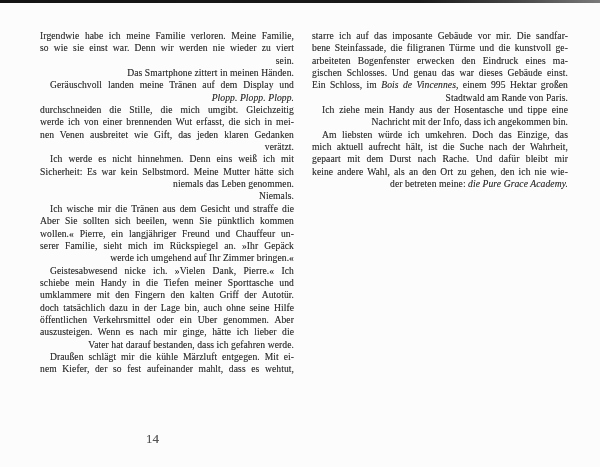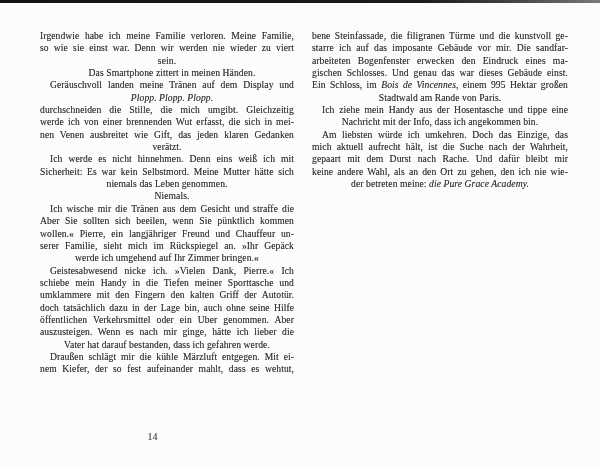--- a/index.html
+++ b/index.html
@@ -23,37 +23,37 @@
     font-size: 9.6px;
     color: #333333;
     letter-spacing: 0.08px;
     text-shadow: 0 0 0.5px rgba(80,80,80,0.65);
   }
   .page-text.left  { left: 40px;  width: 254px; }
   .page-text.right { left: 312px; width: 256px; }
   .line {
     height: 12.35px;
     line-height: 12.35px;
-    text-align: center;
+    text-align: right;
     white-space: normal;
   }
   .line.j {
     text-align: justify;
     text-align-last: justify;
     -moz-text-align-last: justify;
   }
   .line.ind { padding-left: 10px; }
   .it { font-style: italic; }
   .folio {
     position: absolute;
     top: 431px;
     left: 40px;
     width: 225px;
     text-align: center;
-    font-size: 10px;
+    font-size: 13px;
     color: #555555;
     text-shadow: 0 0 0.5px rgba(90,90,90,0.6);
   }
 </style>
 </head>
 <body>
 
 <div class="scan">
   <div class="top-edge"></div>
 
@@ -82,22 +82,22 @@
       <div class="line j"><span>umklammere mit den Fingern den kalten Griff der Autotür.</span></div>
       <div class="line j"><span>doch tatsächlich dazu in der Lage bin, auch ohne seine Hilfe</span></div>
       <div class="line j"><span>öffentlichen Verkehrsmittel oder ein Uber genommen. Aber</span></div>
       <div class="line j"><span>auszusteigen. Wenn es nach mir ginge, hätte ich lieber die</span></div>
       <div class="line"><span>Vater hat darauf bestanden, dass ich gefahren werde.</span></div>
       <div class="line j ind"><span>Draußen schlägt mir die kühle Märzluft entgegen. Mit ei-</span></div>
       <div class="line j"><span>nem Kiefer, der so fest aufeinander mahlt, dass es wehtut,</span></div>
     </div>
 
   <div class="page-text right">
+      <div class="line j"><span>starre ich auf das imposante Gebäude vor mir. Die sandfar-</span></div>
       <div class="line j"><span>bene Steinfassade, die filigranen Türme und die kunstvoll ge-</span></div>
-      <div class="line j"><span>starre ich auf das imposante Gebäude vor mir. Die sandfar-</span></div>
       <div class="line j"><span>arbeiteten Bogenfenster erwecken den Eindruck eines ma-</span></div>
       <div class="line j"><span>gischen Schlosses. Und genau das war dieses Gebäude einst.</span></div>
       <div class="line j"><span>Ein Schloss, im </span><span class="it">Bois de Vincennes</span><span>, einem 995 Hektar großen</span></div>
       <div class="line"><span>Stadtwald am Rande von Paris.</span></div>
       <div class="line j ind"><span>Ich ziehe mein Handy aus der Hosentasche und tippe eine</span></div>
       <div class="line"><span>Nachricht mit der Info, dass ich angekommen bin.</span></div>
       <div class="line j ind"><span>Am liebsten würde ich umkehren. Doch das Einzige, das</span></div>
       <div class="line j"><span>mich aktuell aufrecht hält, ist die Suche nach der Wahrheit,</span></div>
       <div class="line j"><span>gepaart mit dem Durst nach Rache. Und dafür bleibt mir</span></div>
       <div class="line j"><span>keine andere Wahl, als an den Ort zu gehen, den ich nie wie-</span></div>

